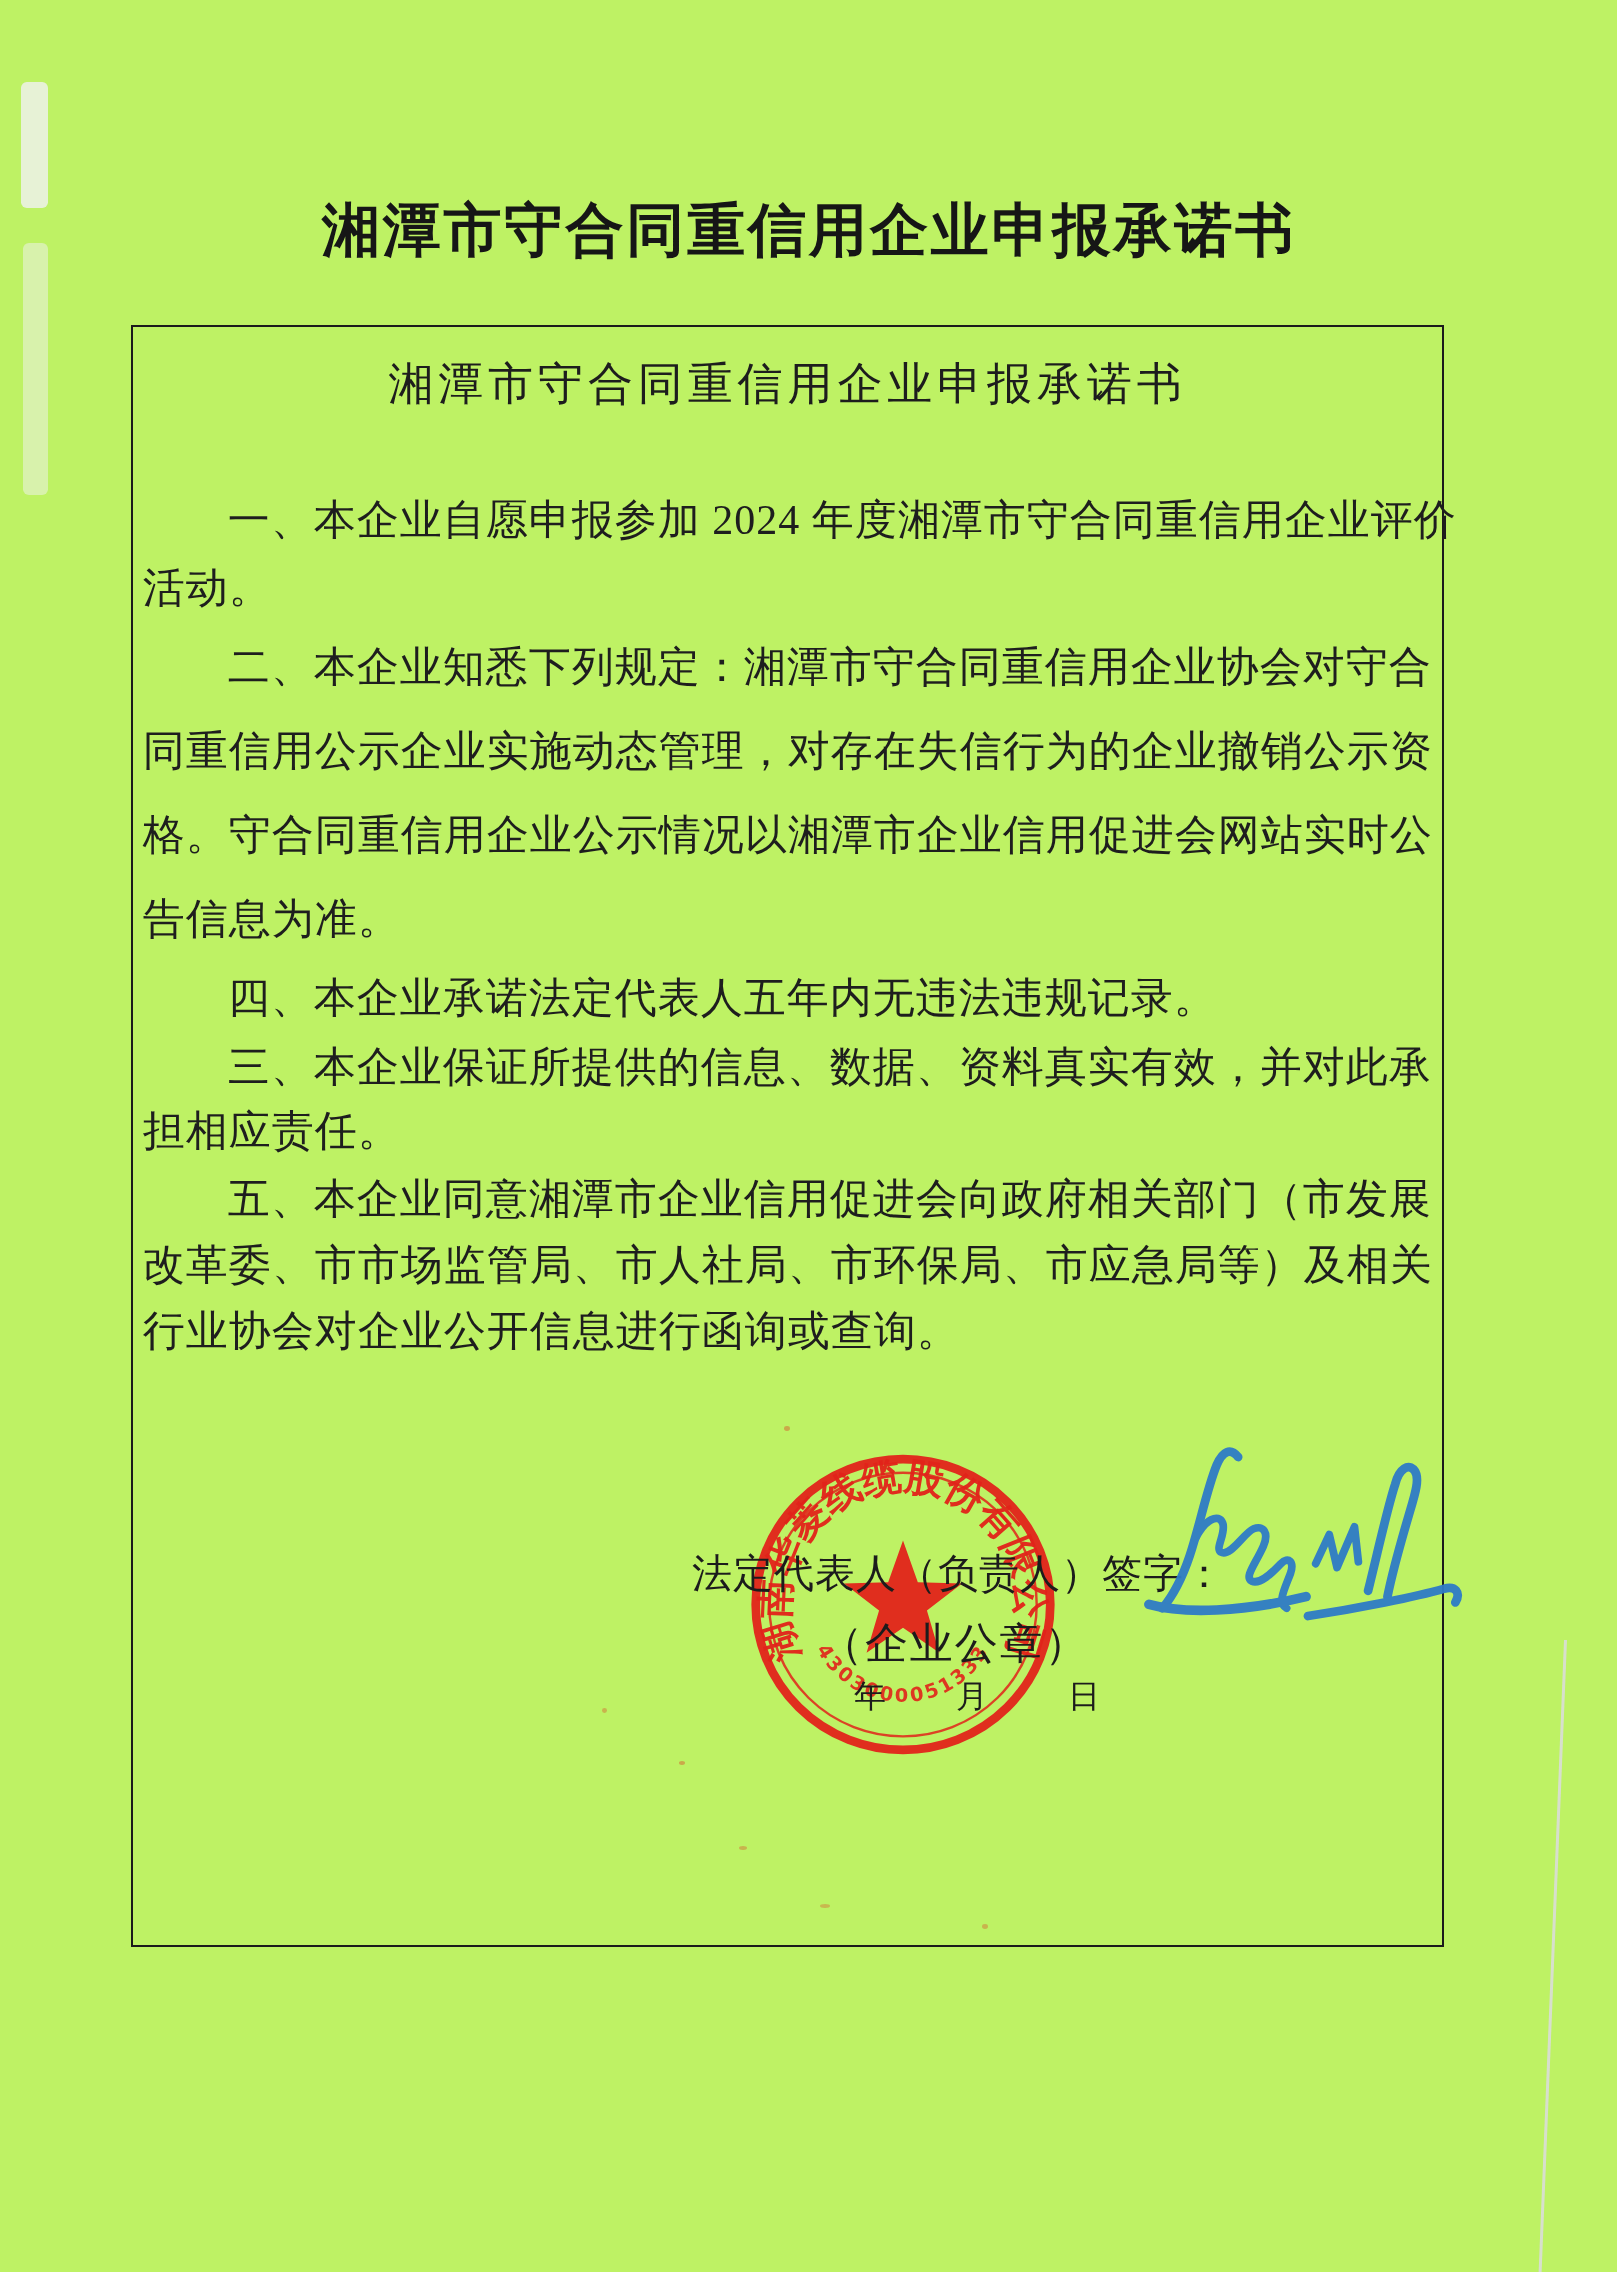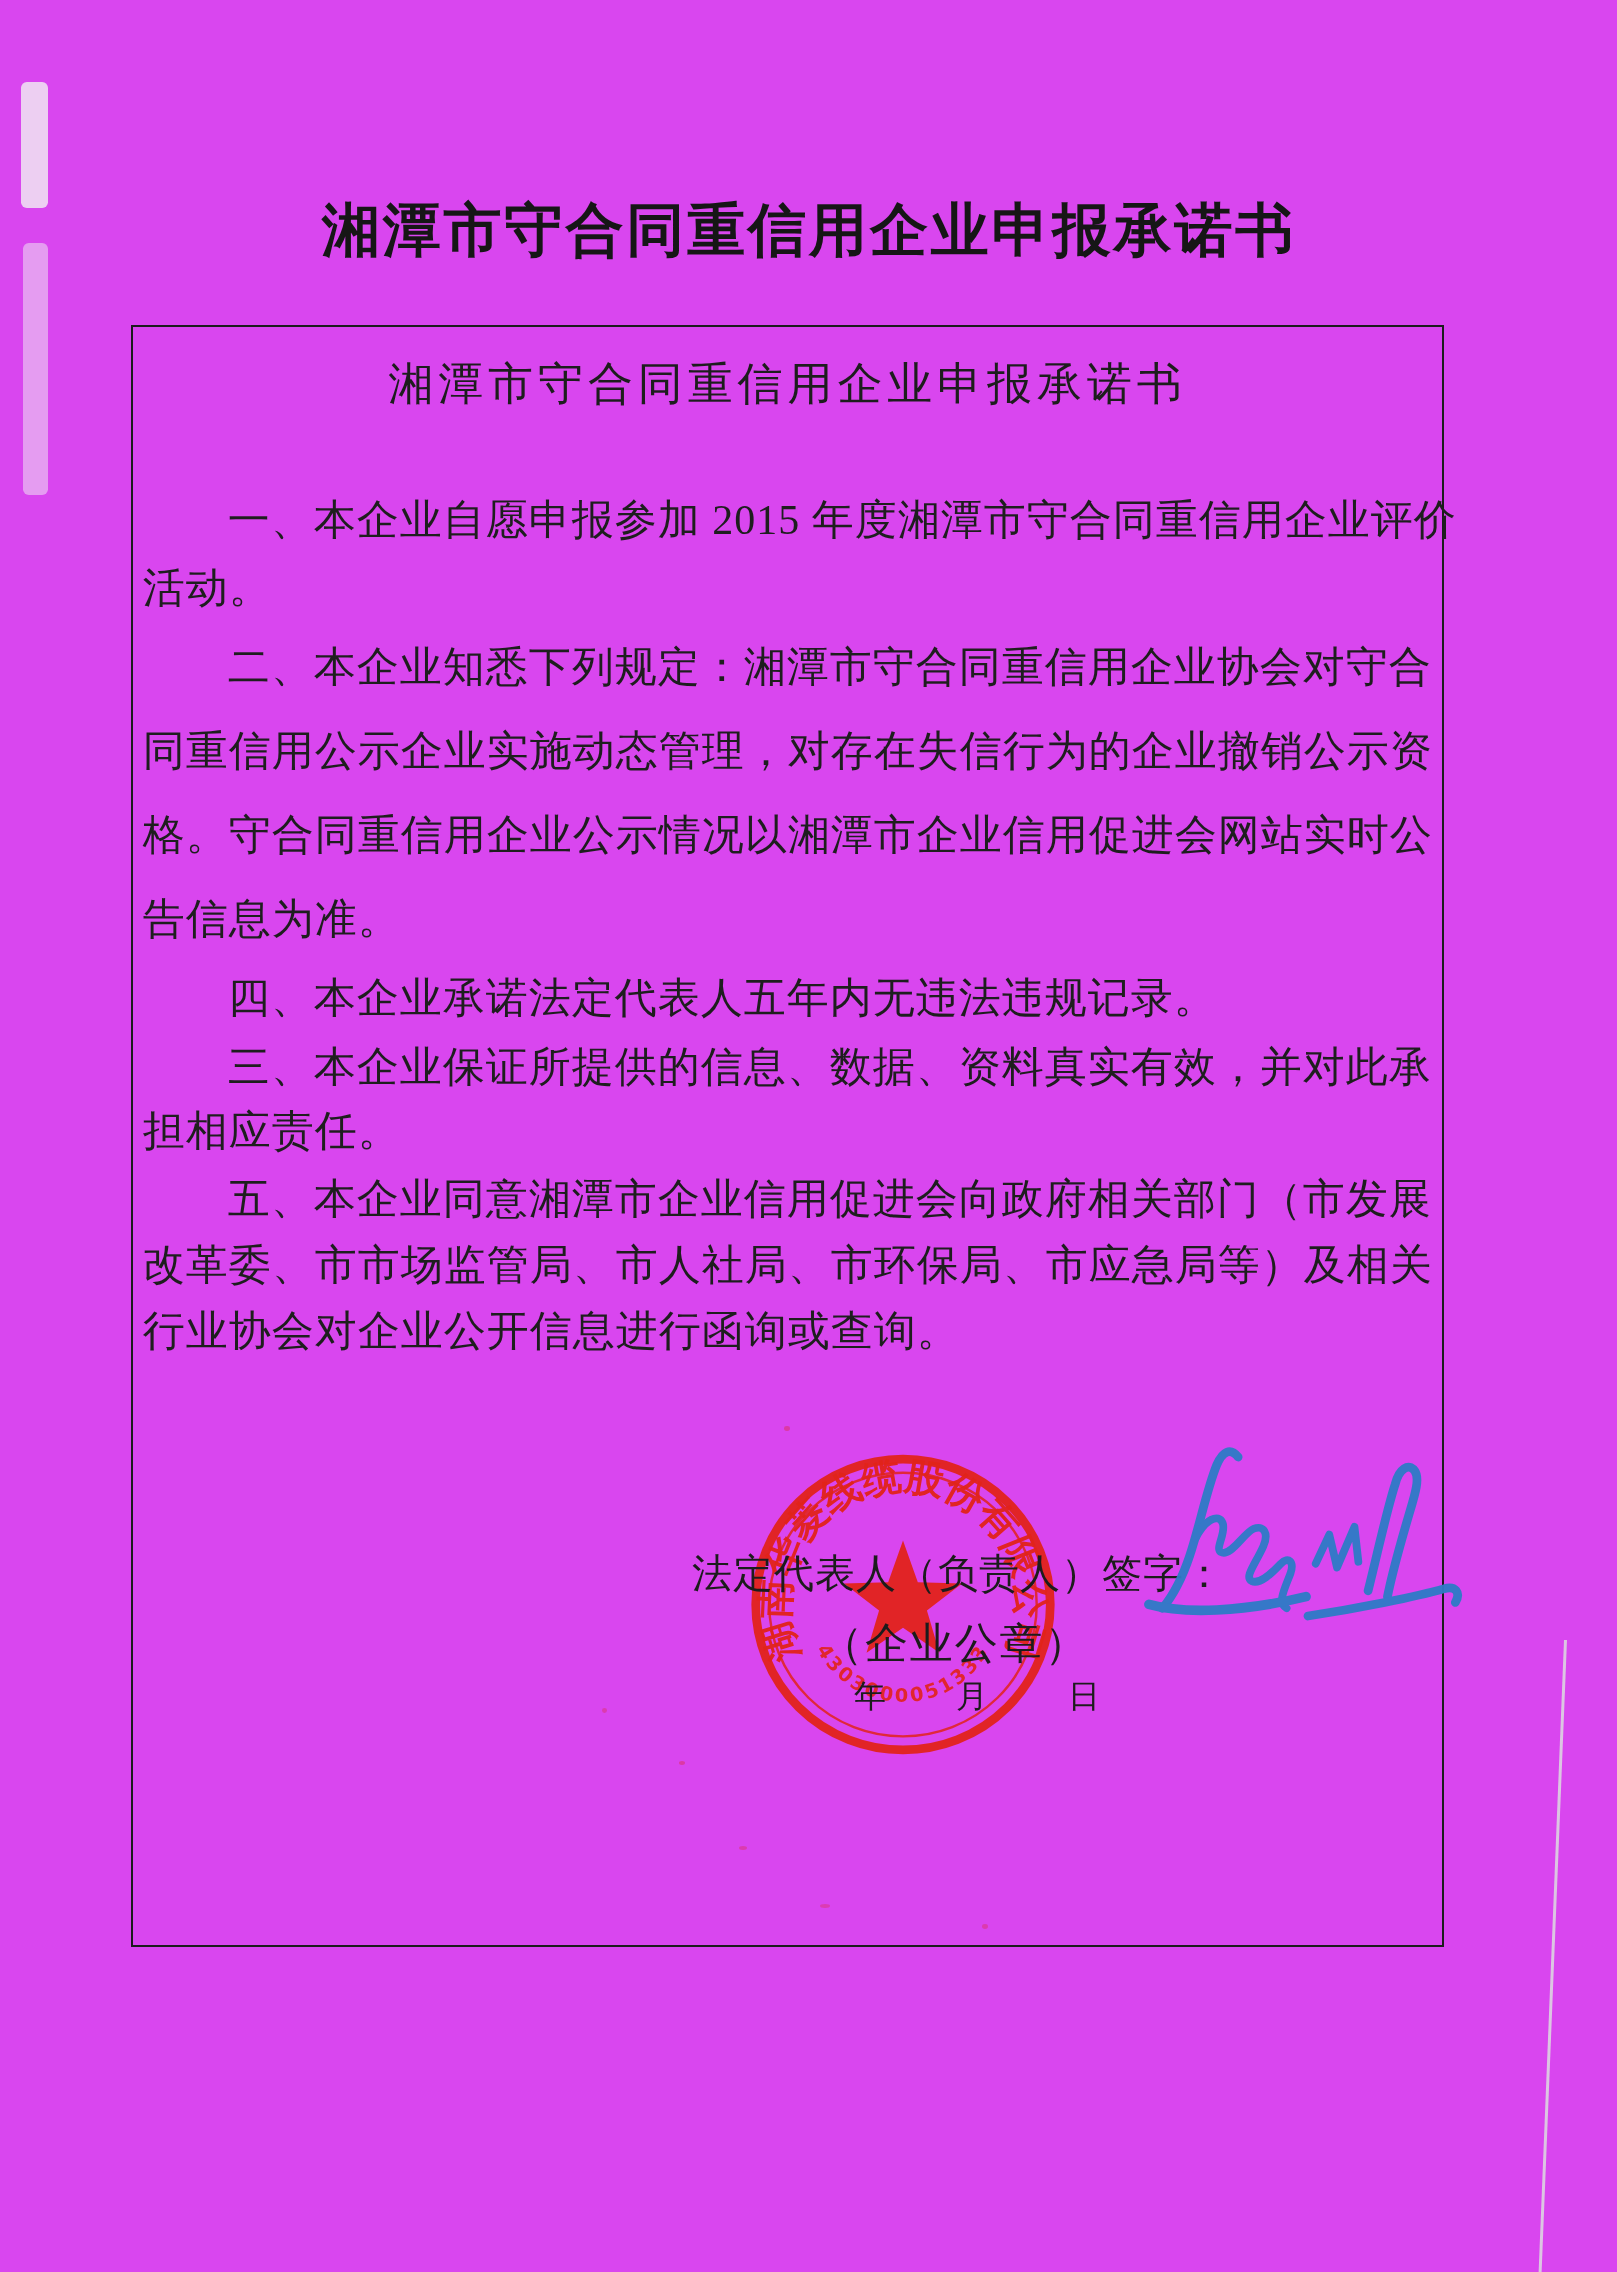--- a/index.html
+++ b/index.html
@@ -1,17 +1,17 @@
 <!DOCTYPE html>
 <html><head>
 <meta charset="utf-8">
 <style>
   html,body{margin:0;padding:0;}
   body{background:#ffffff;font-family:"Liberation Serif",serif;}
-  .page{position:relative;width:1618px;height:2273px;background:#d946ef;overflow:hidden;}
+  .page{position:relative;width:1618px;height:2273px;background:#bef264;overflow:hidden;}
 
   .main-title{position:absolute;top:192px;left:0;width:100%;text-align:center;
     font-size:58px;font-weight:bold;letter-spacing:2.9px;color:#161616;margin:0;}
 
   .letter-frame{position:absolute;left:131px;top:325px;width:1313px;height:1622px;
     border:2.9px solid #1b1b1b;box-sizing:border-box;background:transparent;}
 
   .letter-title{margin-top:27px;text-align:center;font-size:45px;letter-spacing:4.9px;
     color:#1d1d1d;font-weight:400;}
 
@@ -51,21 +51,21 @@
   <div class="smudge sm1"></div>
   <div class="smudge sm2"></div>
   <div class="edge-line"></div>
 
   <h1 class="main-title">湘潭市守合同重信用企业申报承诺书</h1>
 
   <div class="letter-frame">
     <div class="letter-title">湘潭市守合同重信用企业申报承诺书</div>
     <div class="letter-body">
         <div class="para lh70">
-          <div class="line indent">一、本企业自愿申报参加 2015 年度湘潭市守合同重信用企业评价</div>
+          <div class="line indent">一、本企业自愿申报参加 2024 年度湘潭市守合同重信用企业评价</div>
           <div class="line">活动。</div>
         </div>
         <div class="para lh87">
           <div class="line indent">二、本企业知悉下列规定：湘潭市守合同重信用企业协会对守合</div>
           <div class="line">同重信用公示企业实施动态管理，对存在失信行为的企业撤销公示资</div>
           <div class="line">格。守合同重信用企业公示情况以湘潭市企业信用促进会网站实时公</div>
           <div class="line">告信息为准。</div>
         </div>
         <div class="para lh70">
           <div class="line indent">四、本企业承诺法定代表人五年内无违法违规记录。</div>

